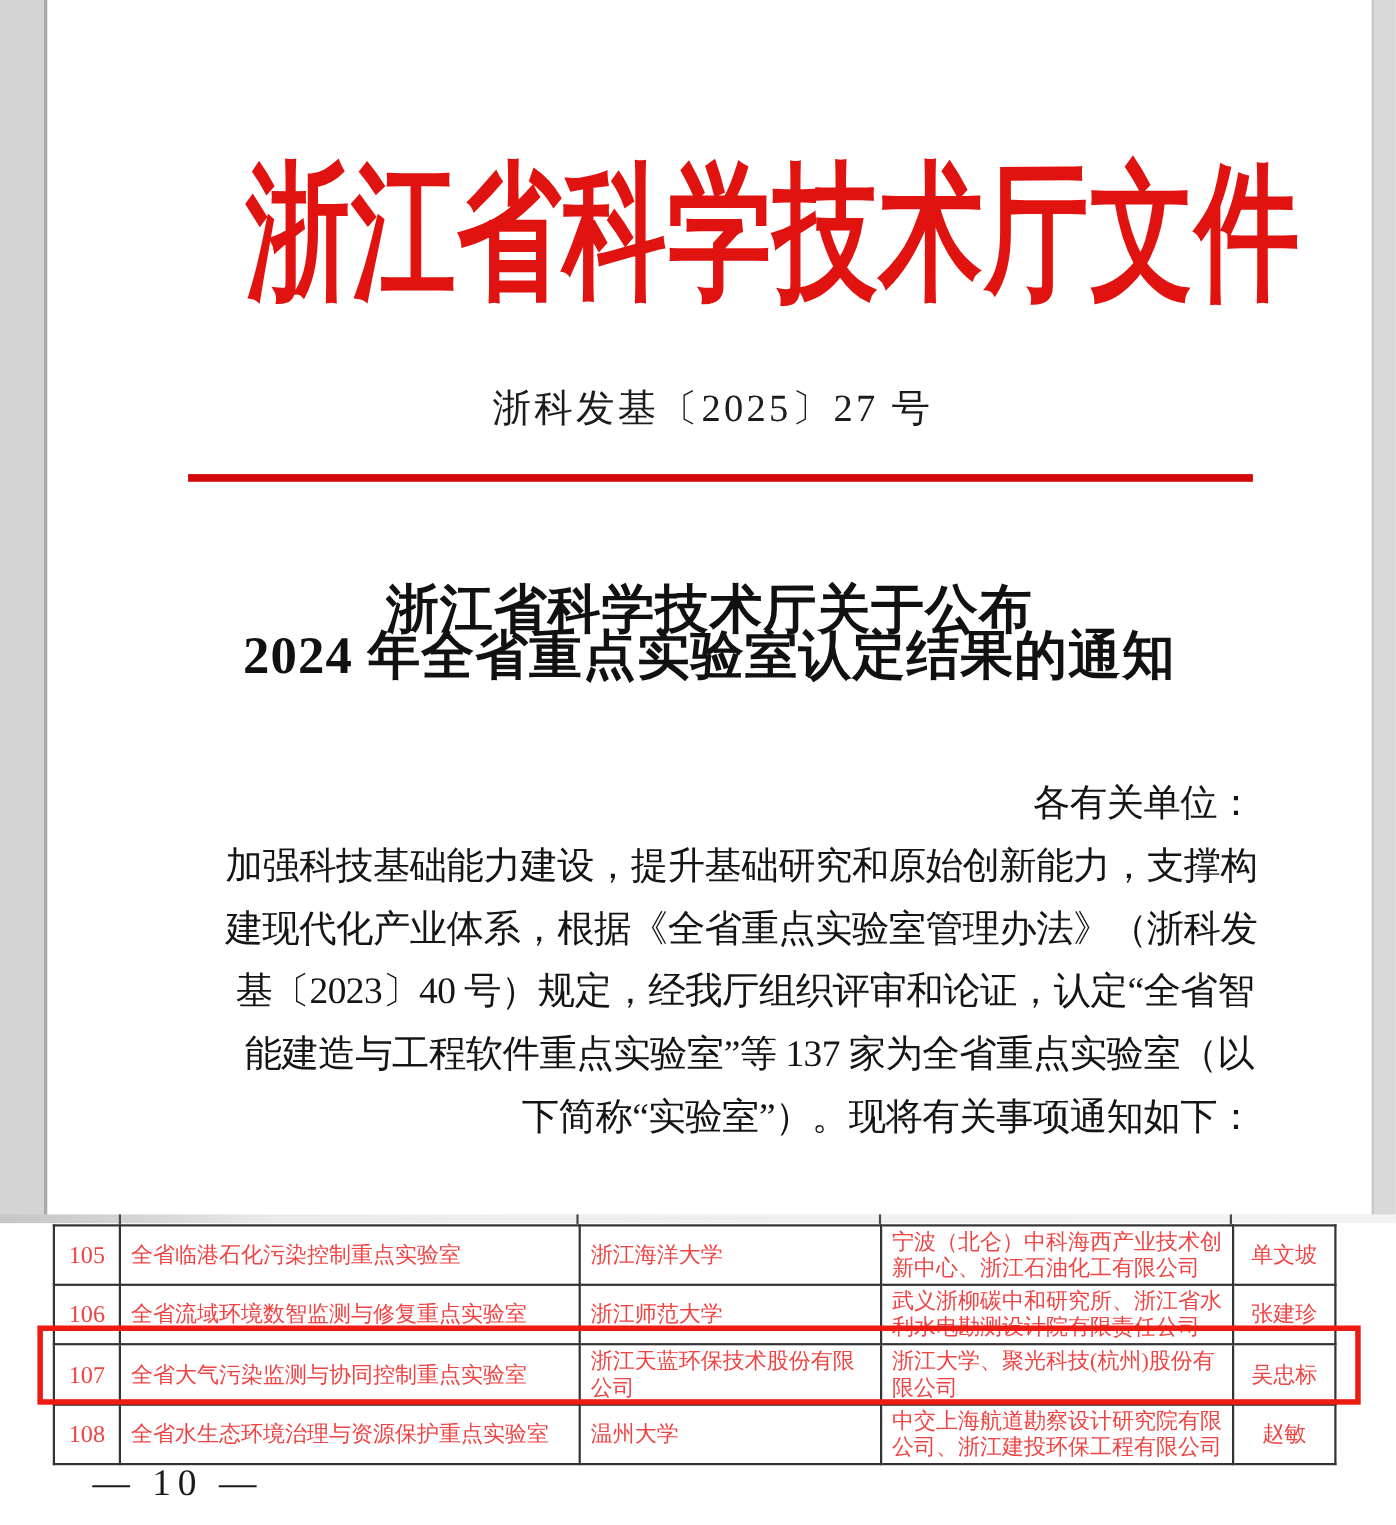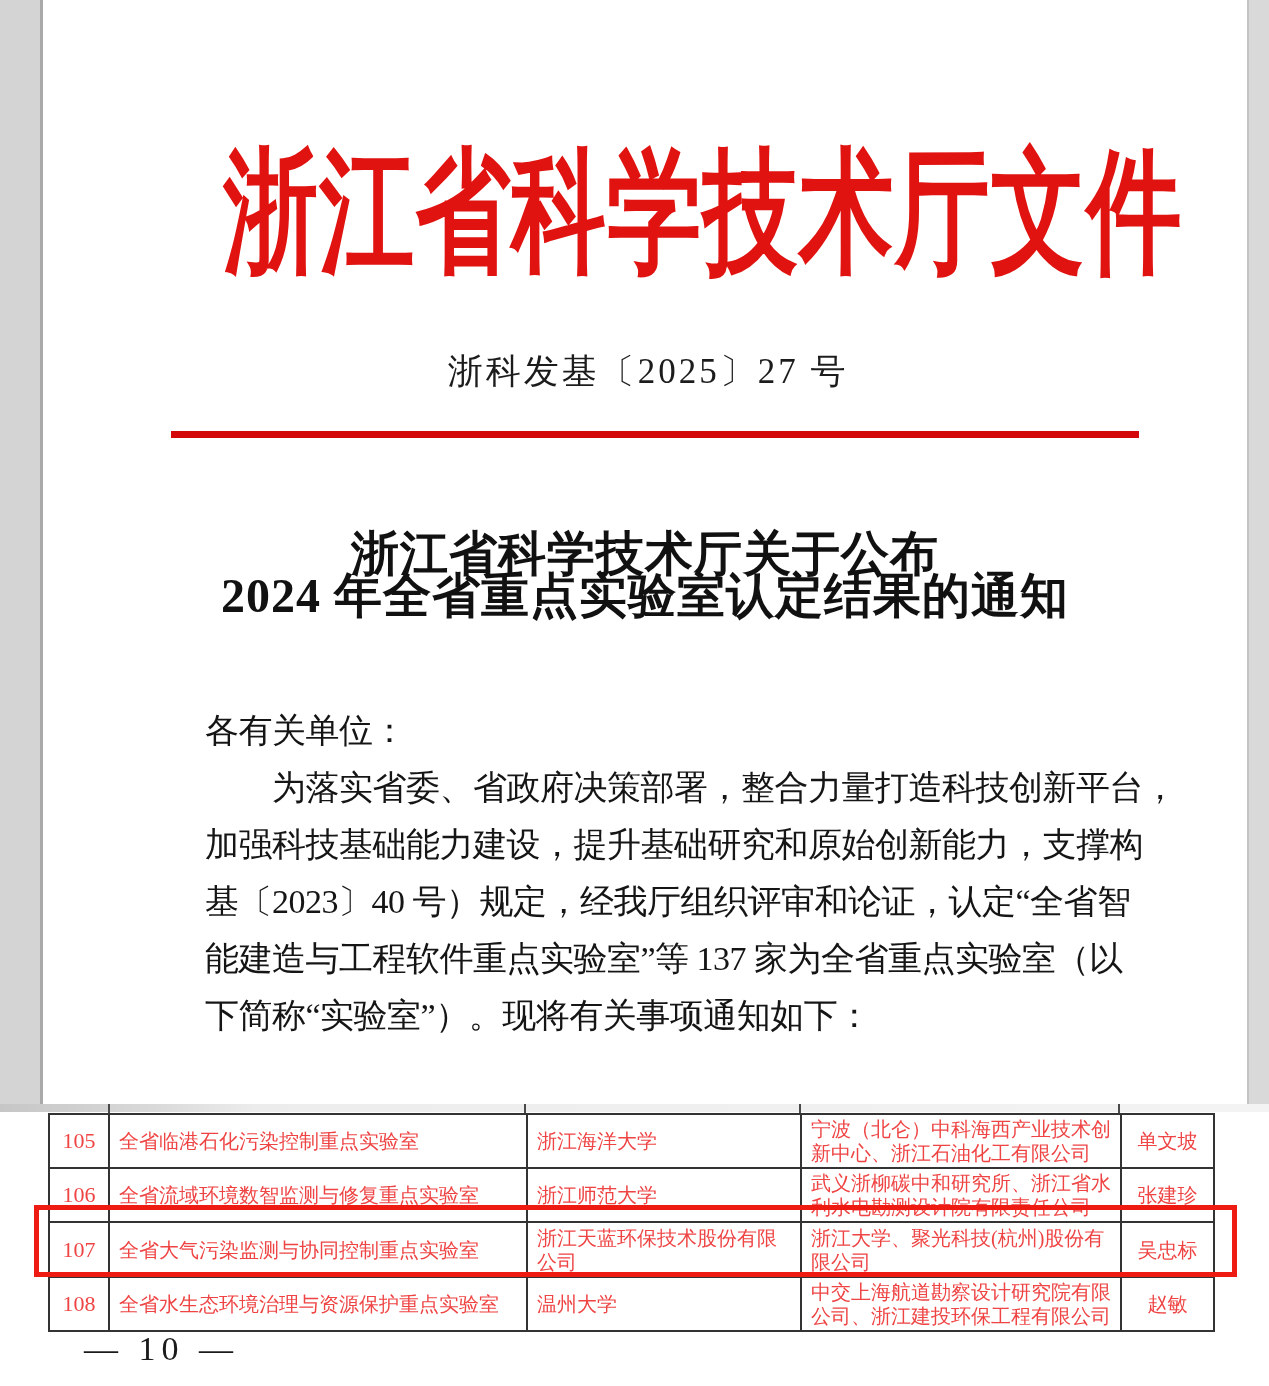--- a/index.html
+++ b/index.html
@@ -62,20 +62,21 @@
     text-align:center;
     font-size:48px;font-weight:bold;color:#111111;
     white-space:nowrap;letter-spacing:1px;
   }
   .notice-line1{top:522px;}
   .notice-line2{top:564px;}
   .body-text{
     position:absolute;left:205px;top:702px;width:935px;
     font-size:34px;color:#151515;
     letter-spacing:-0.5px;
+    text-align:right;
   }
   .body-line{
     height:57px;line-height:57px;white-space:nowrap;
   }
   
   .table-section{
     position:absolute;left:0;top:1112px;width:1269px;height:274px;
     background:#ffffff;
   }
   .stub{
@@ -132,22 +133,22 @@
 
   <div class="doc-number">浙科发基〔2025〕27 号</div>
 
   <div class="red-divider"></div>
 
   <div class="notice-title notice-line1">浙江省科学技术厅关于公布</div>
   <div class="notice-title notice-line2">2024 年全省重点实验室认定结果的通知</div>
 
   <div class="body-text">
     <div class="body-line">各有关单位：</div>
-    <div class="body-line">　　为落实省委、省政府决策部署，整合力量打造科技创新平台，</div>
     <div class="body-line">加强科技基础能力建设，提升基础研究和原始创新能力，支撑构</div>
+    <div class="body-line">建现代化产业体系，根据《全省重点实验室管理办法》（浙科发</div>
     <div class="body-line">基〔2023〕40 号）规定，经我厅组织评审和论证，认定“全省智</div>
     <div class="body-line">能建造与工程软件重点实验室”等 137 家为全省重点实验室（以</div>
     <div class="body-line">下简称“实验室”）。现将有关事项通知如下：</div>
   </div>
 
   <div class="table-section"></div>
 
   <div class="stub" style="left:108px;"></div>
   <div class="stub" style="left:524px;"></div>
   <div class="stub" style="left:799px;"></div>

